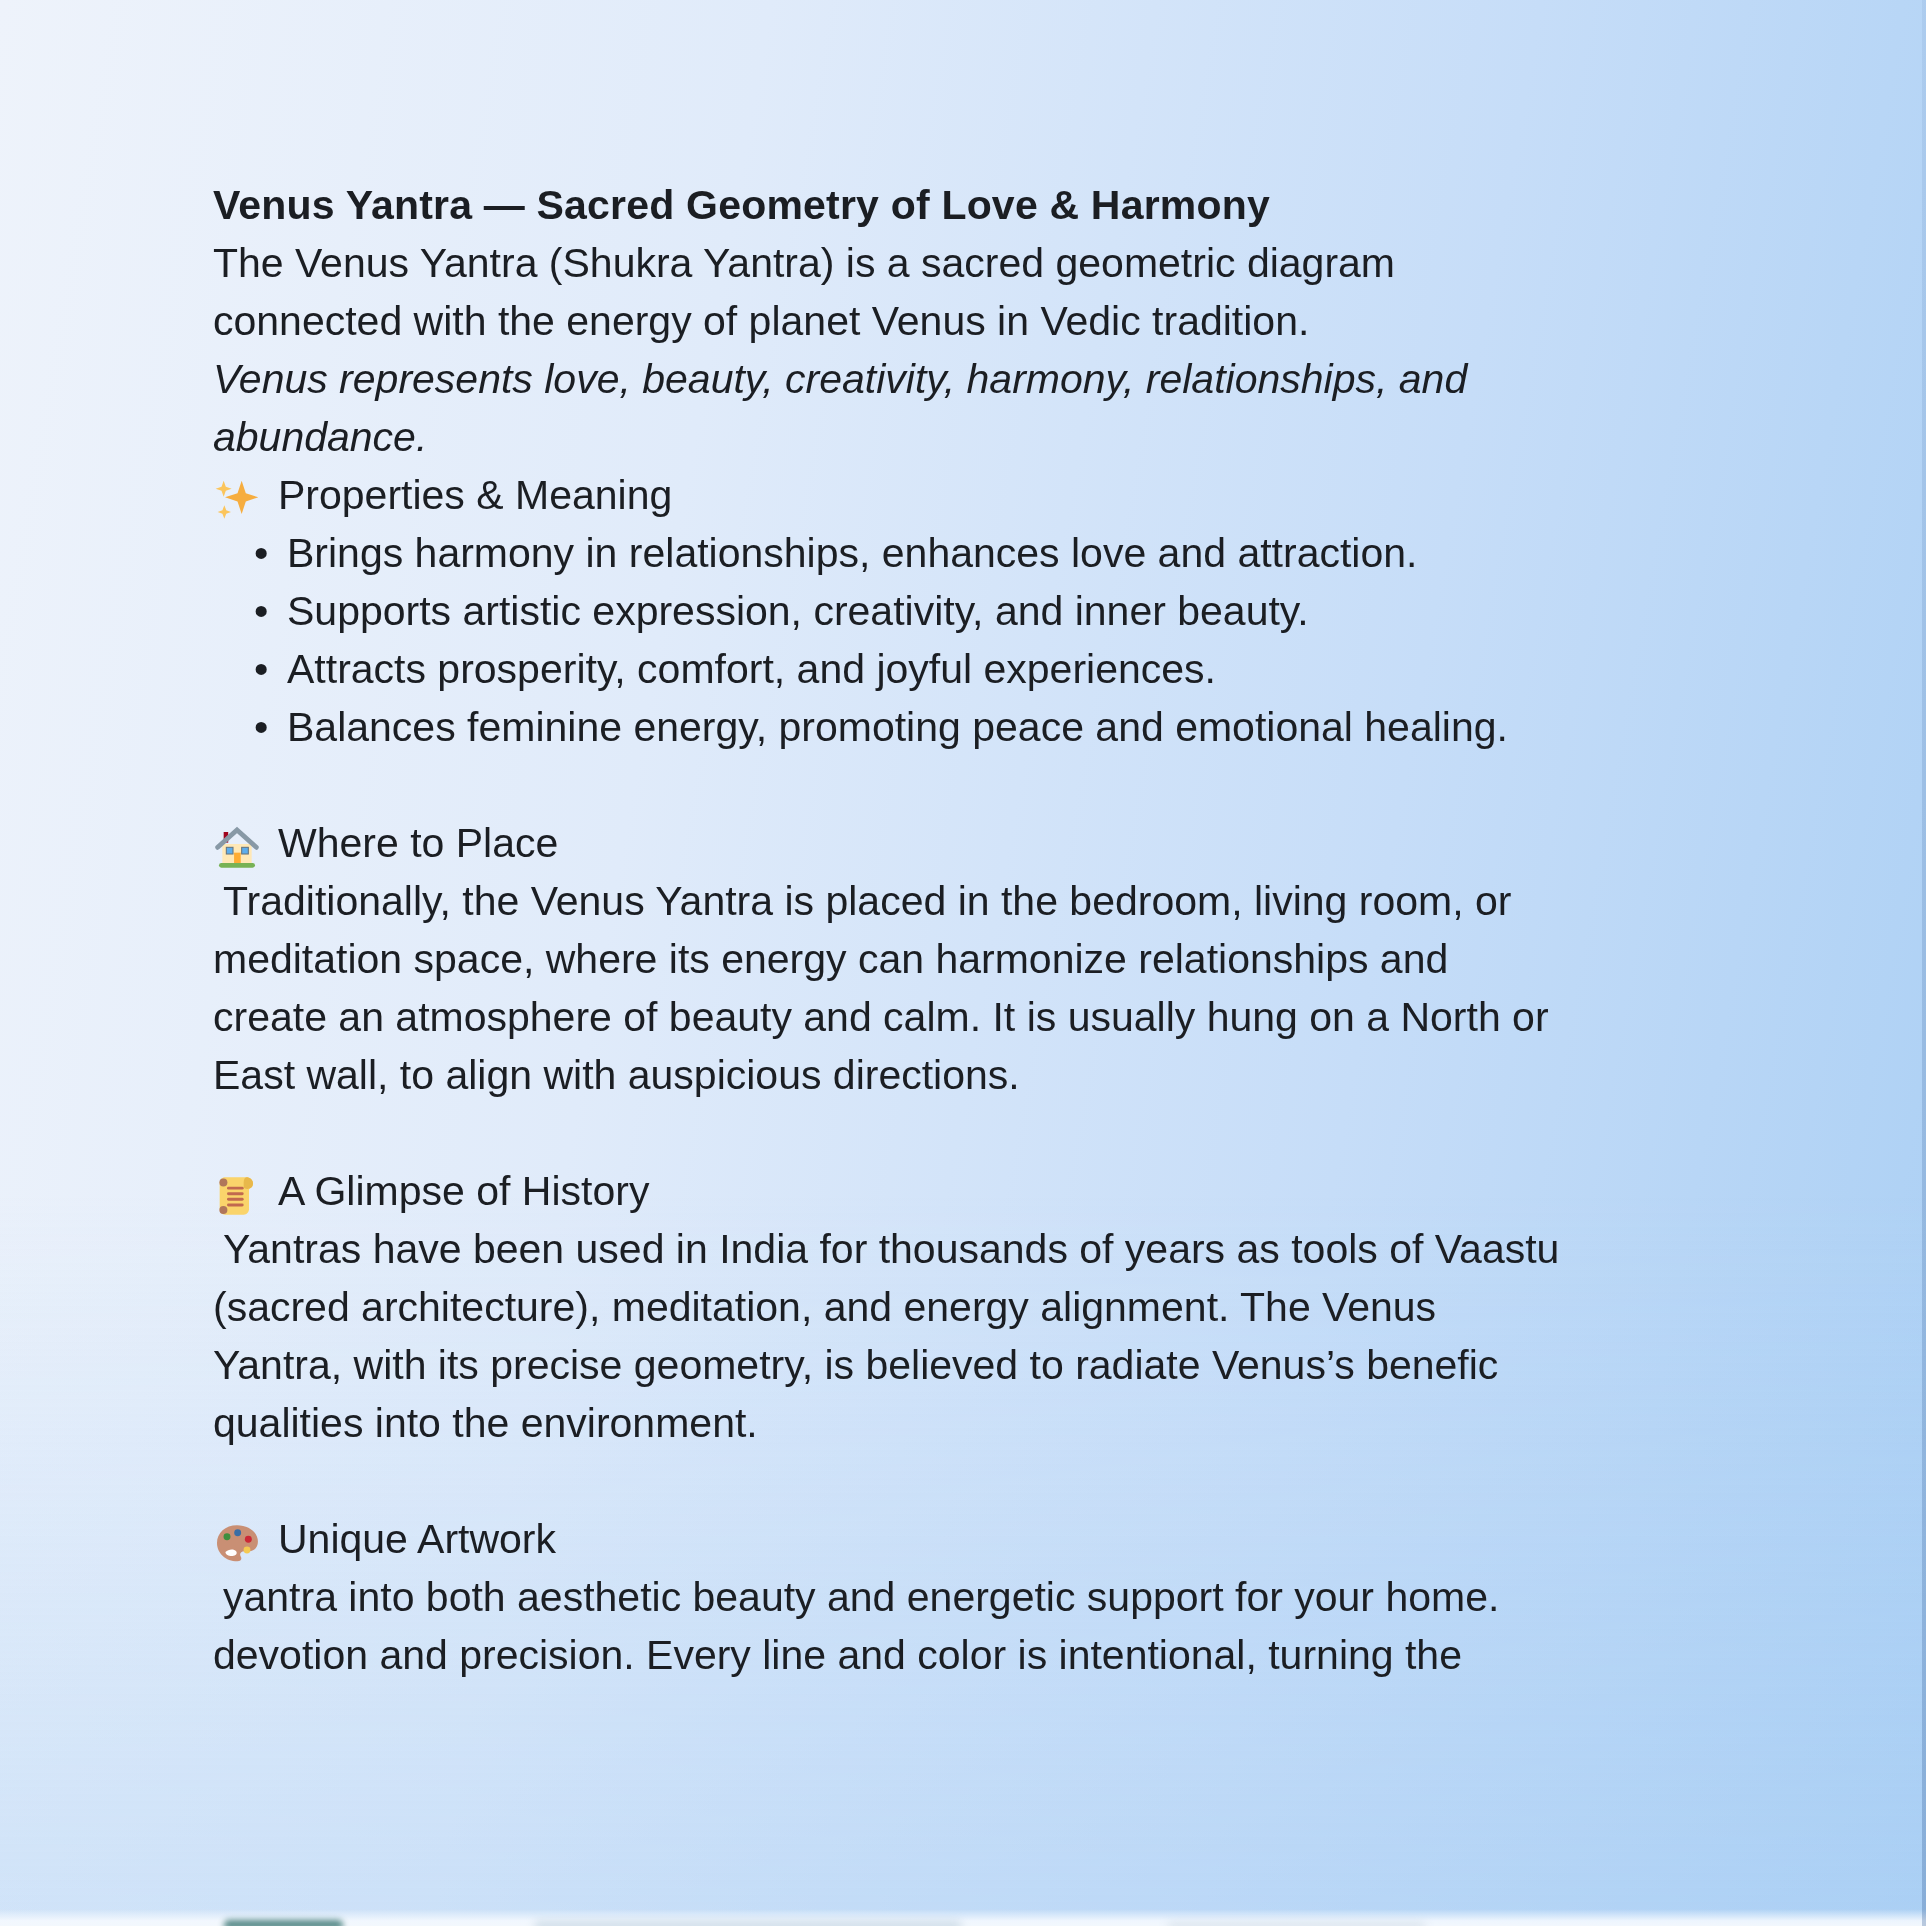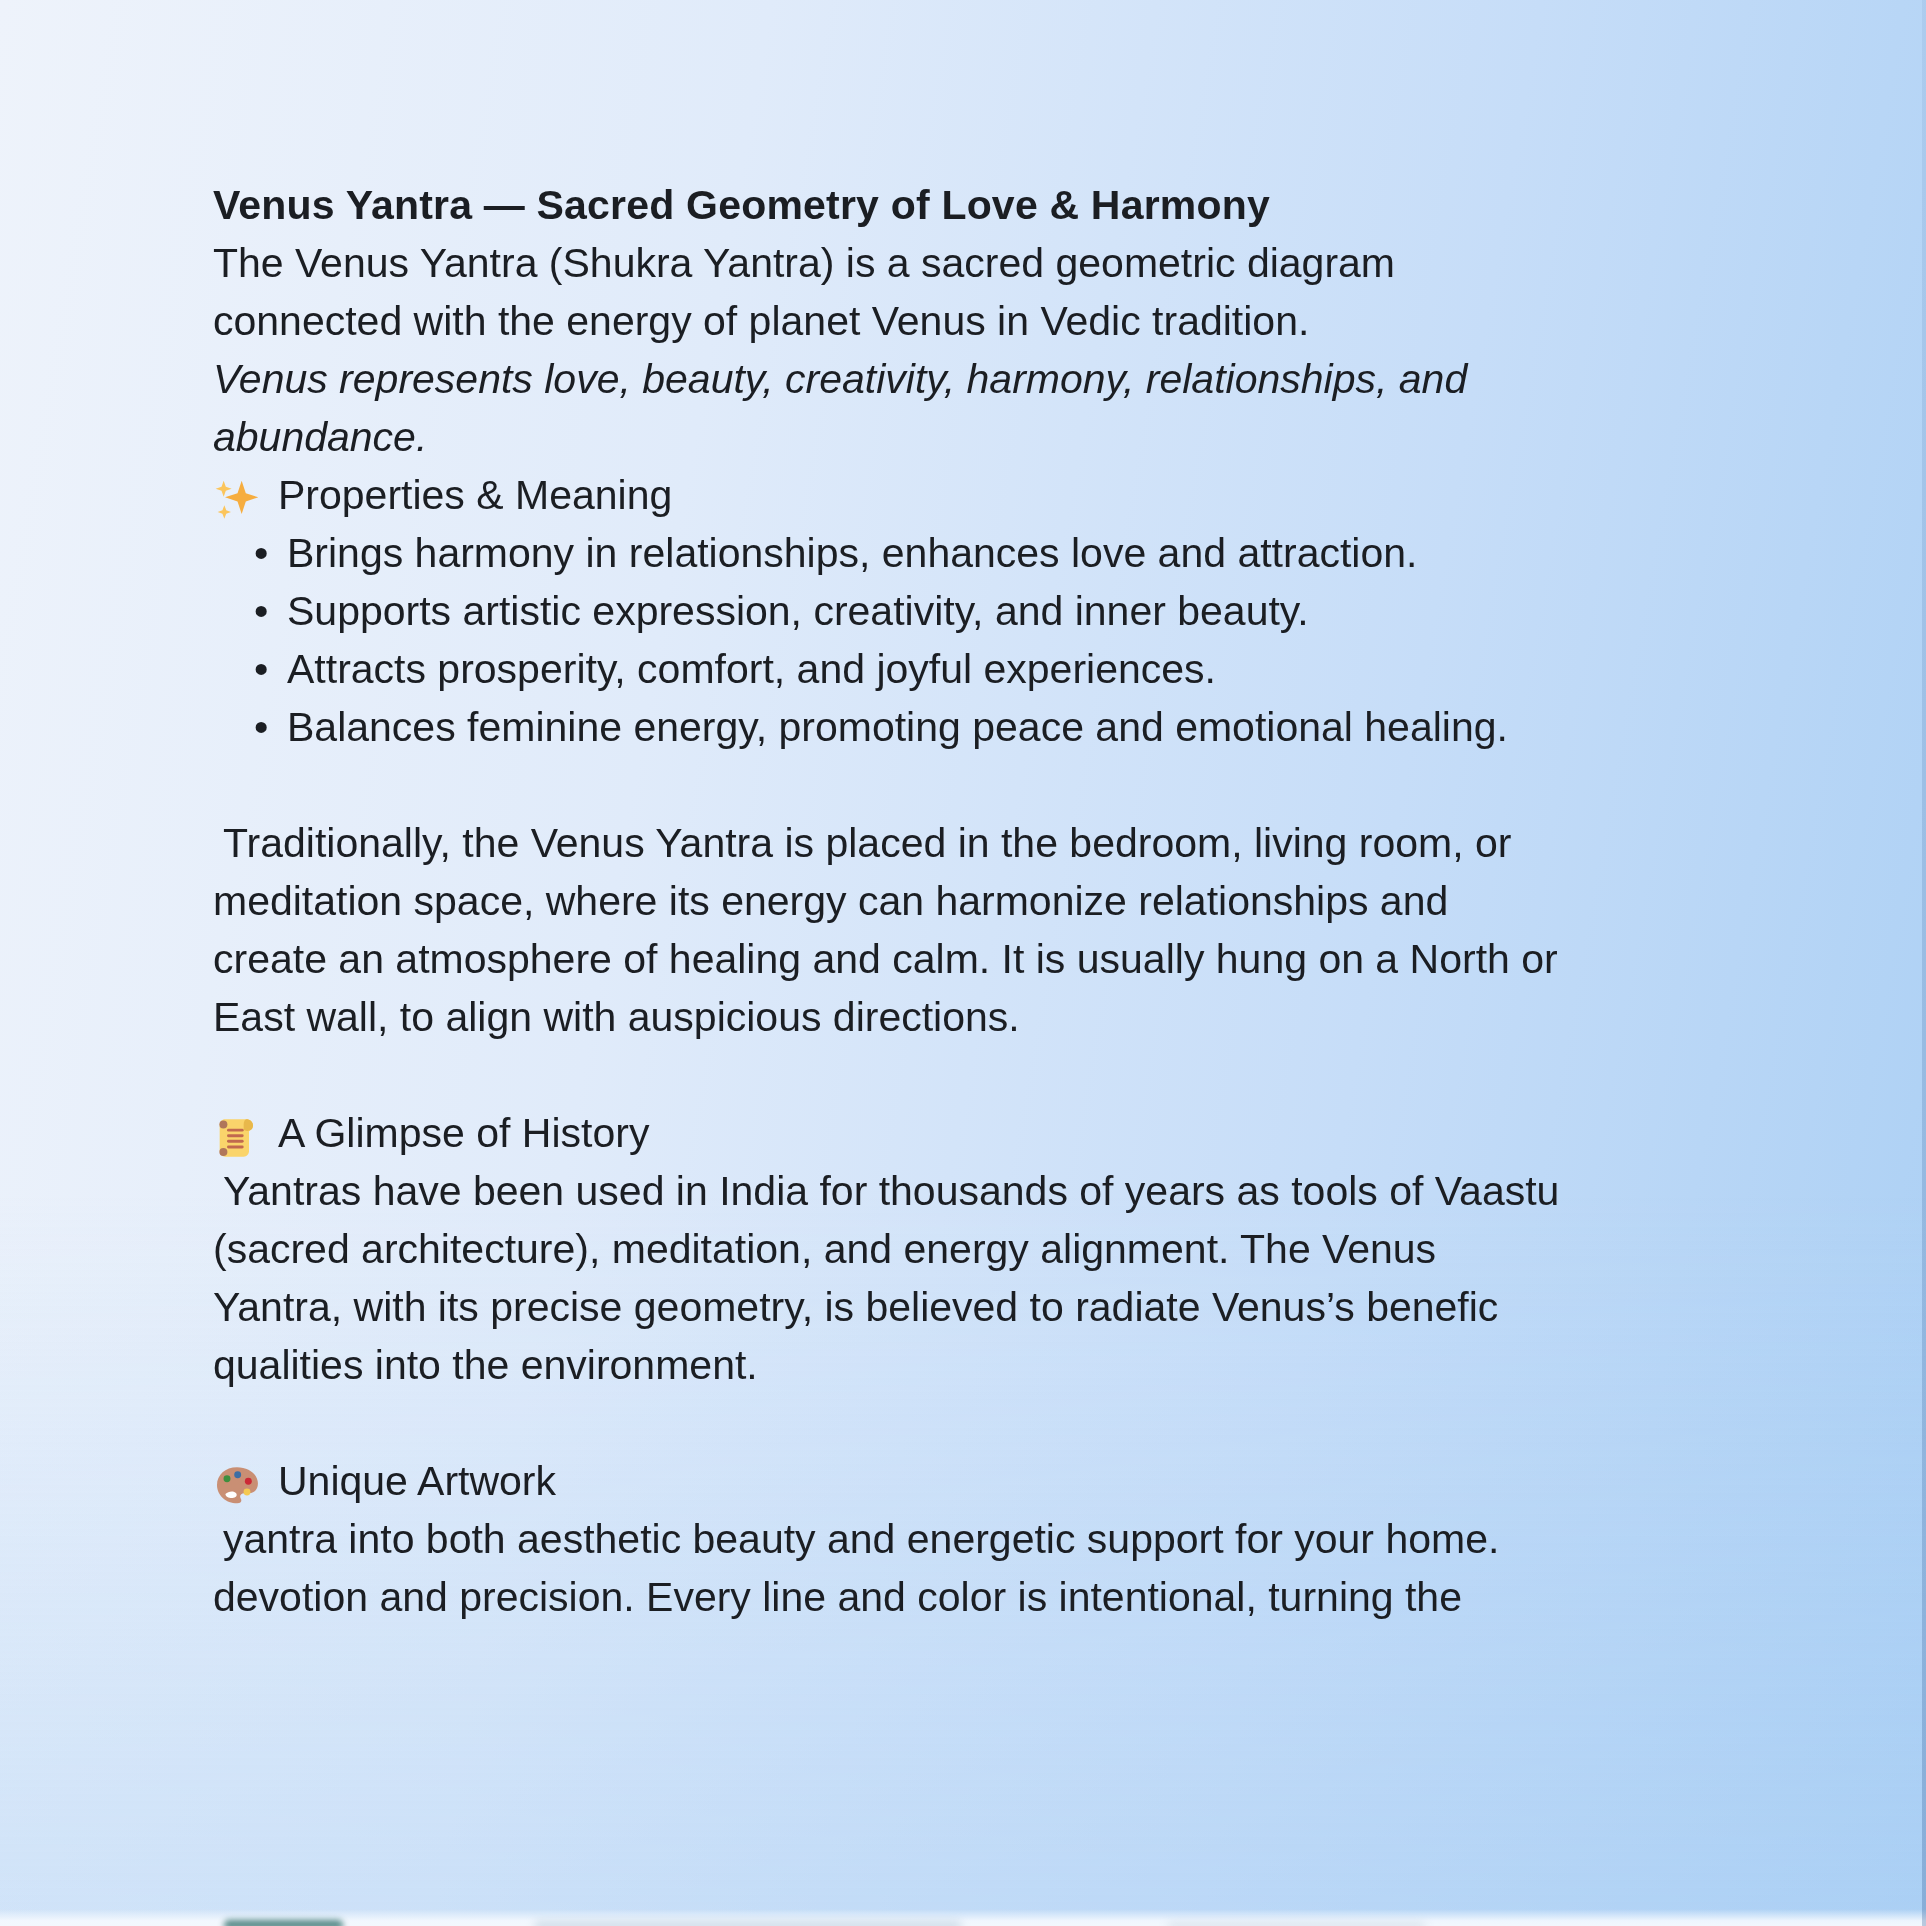--- a/index.html
+++ b/index.html
@@ -135,24 +135,38 @@
     </div>
     <ul class="bullets">
       <li>Brings harmony in relationships, enhances love and attraction.</li>
       <li>Supports artistic expression, creativity, and inner beauty.</li>
       <li>Attracts prosperity, comfort, and joyful experiences.</li>
       <li>Balances feminine energy, promoting peace and emotional healing.</li>
     </ul>
   </div>
 
   <div class="section gapped">
+    <div class="section-head">
+      <span class="icon">
+        <svg viewBox="0 0 36 36" aria-hidden="true">
+          <rect x="8" y="6" width="3.4" height="8" fill="#A0041E"></rect>
+          <rect x="7" y="15" width="22" height="15" fill="#FFE8B6"></rect>
+          <path d="M3.5 17.5 L18 4.5 L32.5 17.5" fill="none" stroke="#8899A6" stroke-width="3.6" stroke-linecap="round"></path>
+          <rect x="10" y="17.5" width="5" height="5" fill="#5DADEC" stroke="#66757F" stroke-width="0.8"></rect>
+          <rect x="21.5" y="17.5" width="5" height="5" fill="#5DADEC" stroke="#66757F" stroke-width="0.8"></rect>
+          <rect x="15.8" y="21.5" width="5" height="8.5" fill="#FFAC33"></rect>
+          <rect x="4.5" y="29.2" width="27" height="3.6" rx="1.8" fill="#77B255"></rect>
+        </svg>
+      </span>
+      <span class="head-label">Where to Place</span>
+    </div>
     <div class="body-lines">
       <div class="line">Traditionally, the Venus Yantra is placed in the bedroom, living room, or</div>
       <div class="line">meditation space, where its energy can harmonize relationships and</div>
-      <div class="line">create an atmosphere of healing and calm. It is usually hung on a North or</div>
+      <div class="line">create an atmosphere of beauty and calm. It is usually hung on a North or</div>
       <div class="line">East wall, to align with auspicious directions.</div>
     </div>
   </div>
 
   <div class="section gapped">
     <div class="section-head">
       <span class="icon">
         <svg viewBox="0 0 36 36" aria-hidden="true">
           <path fill="#FAD46B" d="M9 4 h16 c2.8 0 5 2 5 4.6 0 1.8-1 3.2-2.6 3.9 L27 13 v15 c0 2.2-1.8 4-4 4 H9 c-2.2 0-4-1.8-4-4 V8 C5 5.8 6.8 4 9 4 Z"></path>
           <path fill="#E8B84B" d="M25 4 c2.8 0 5 2 5 4.6 0 2.4-1.9 4.1-4.3 4.1 -1.6 0-2.7-.9-2.7-.9 V8 C23 5.8 23.9 4 25 4 Z"></path>

